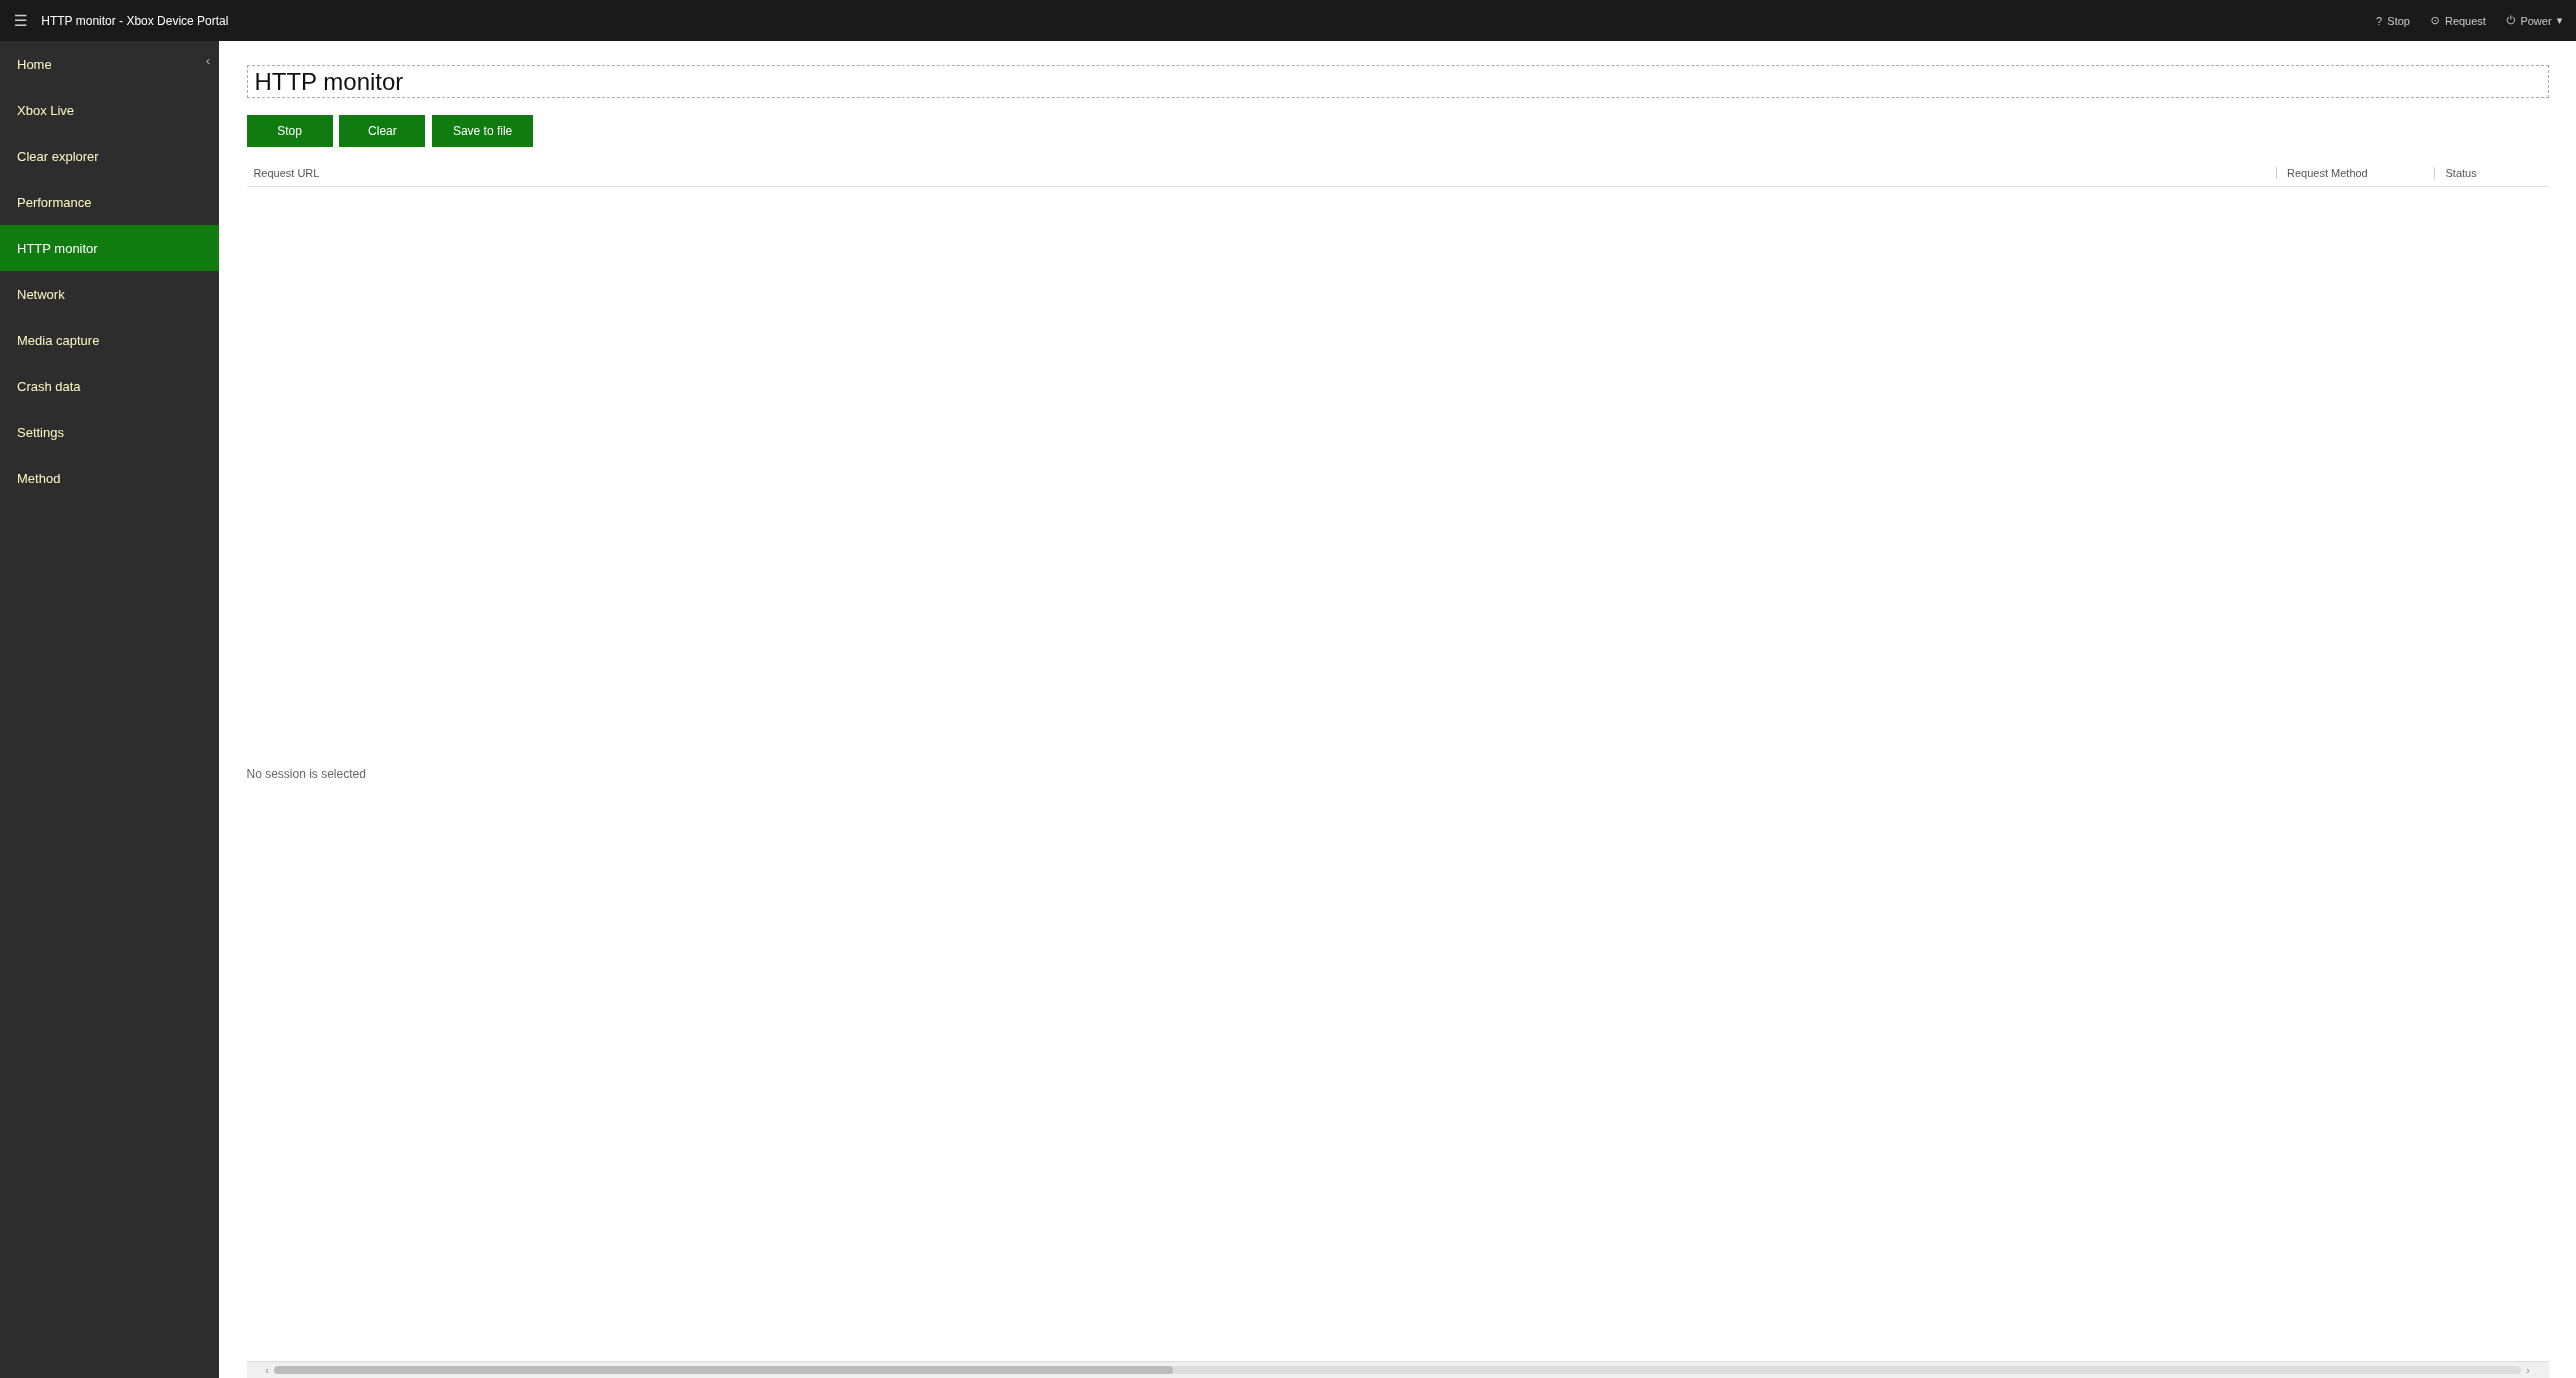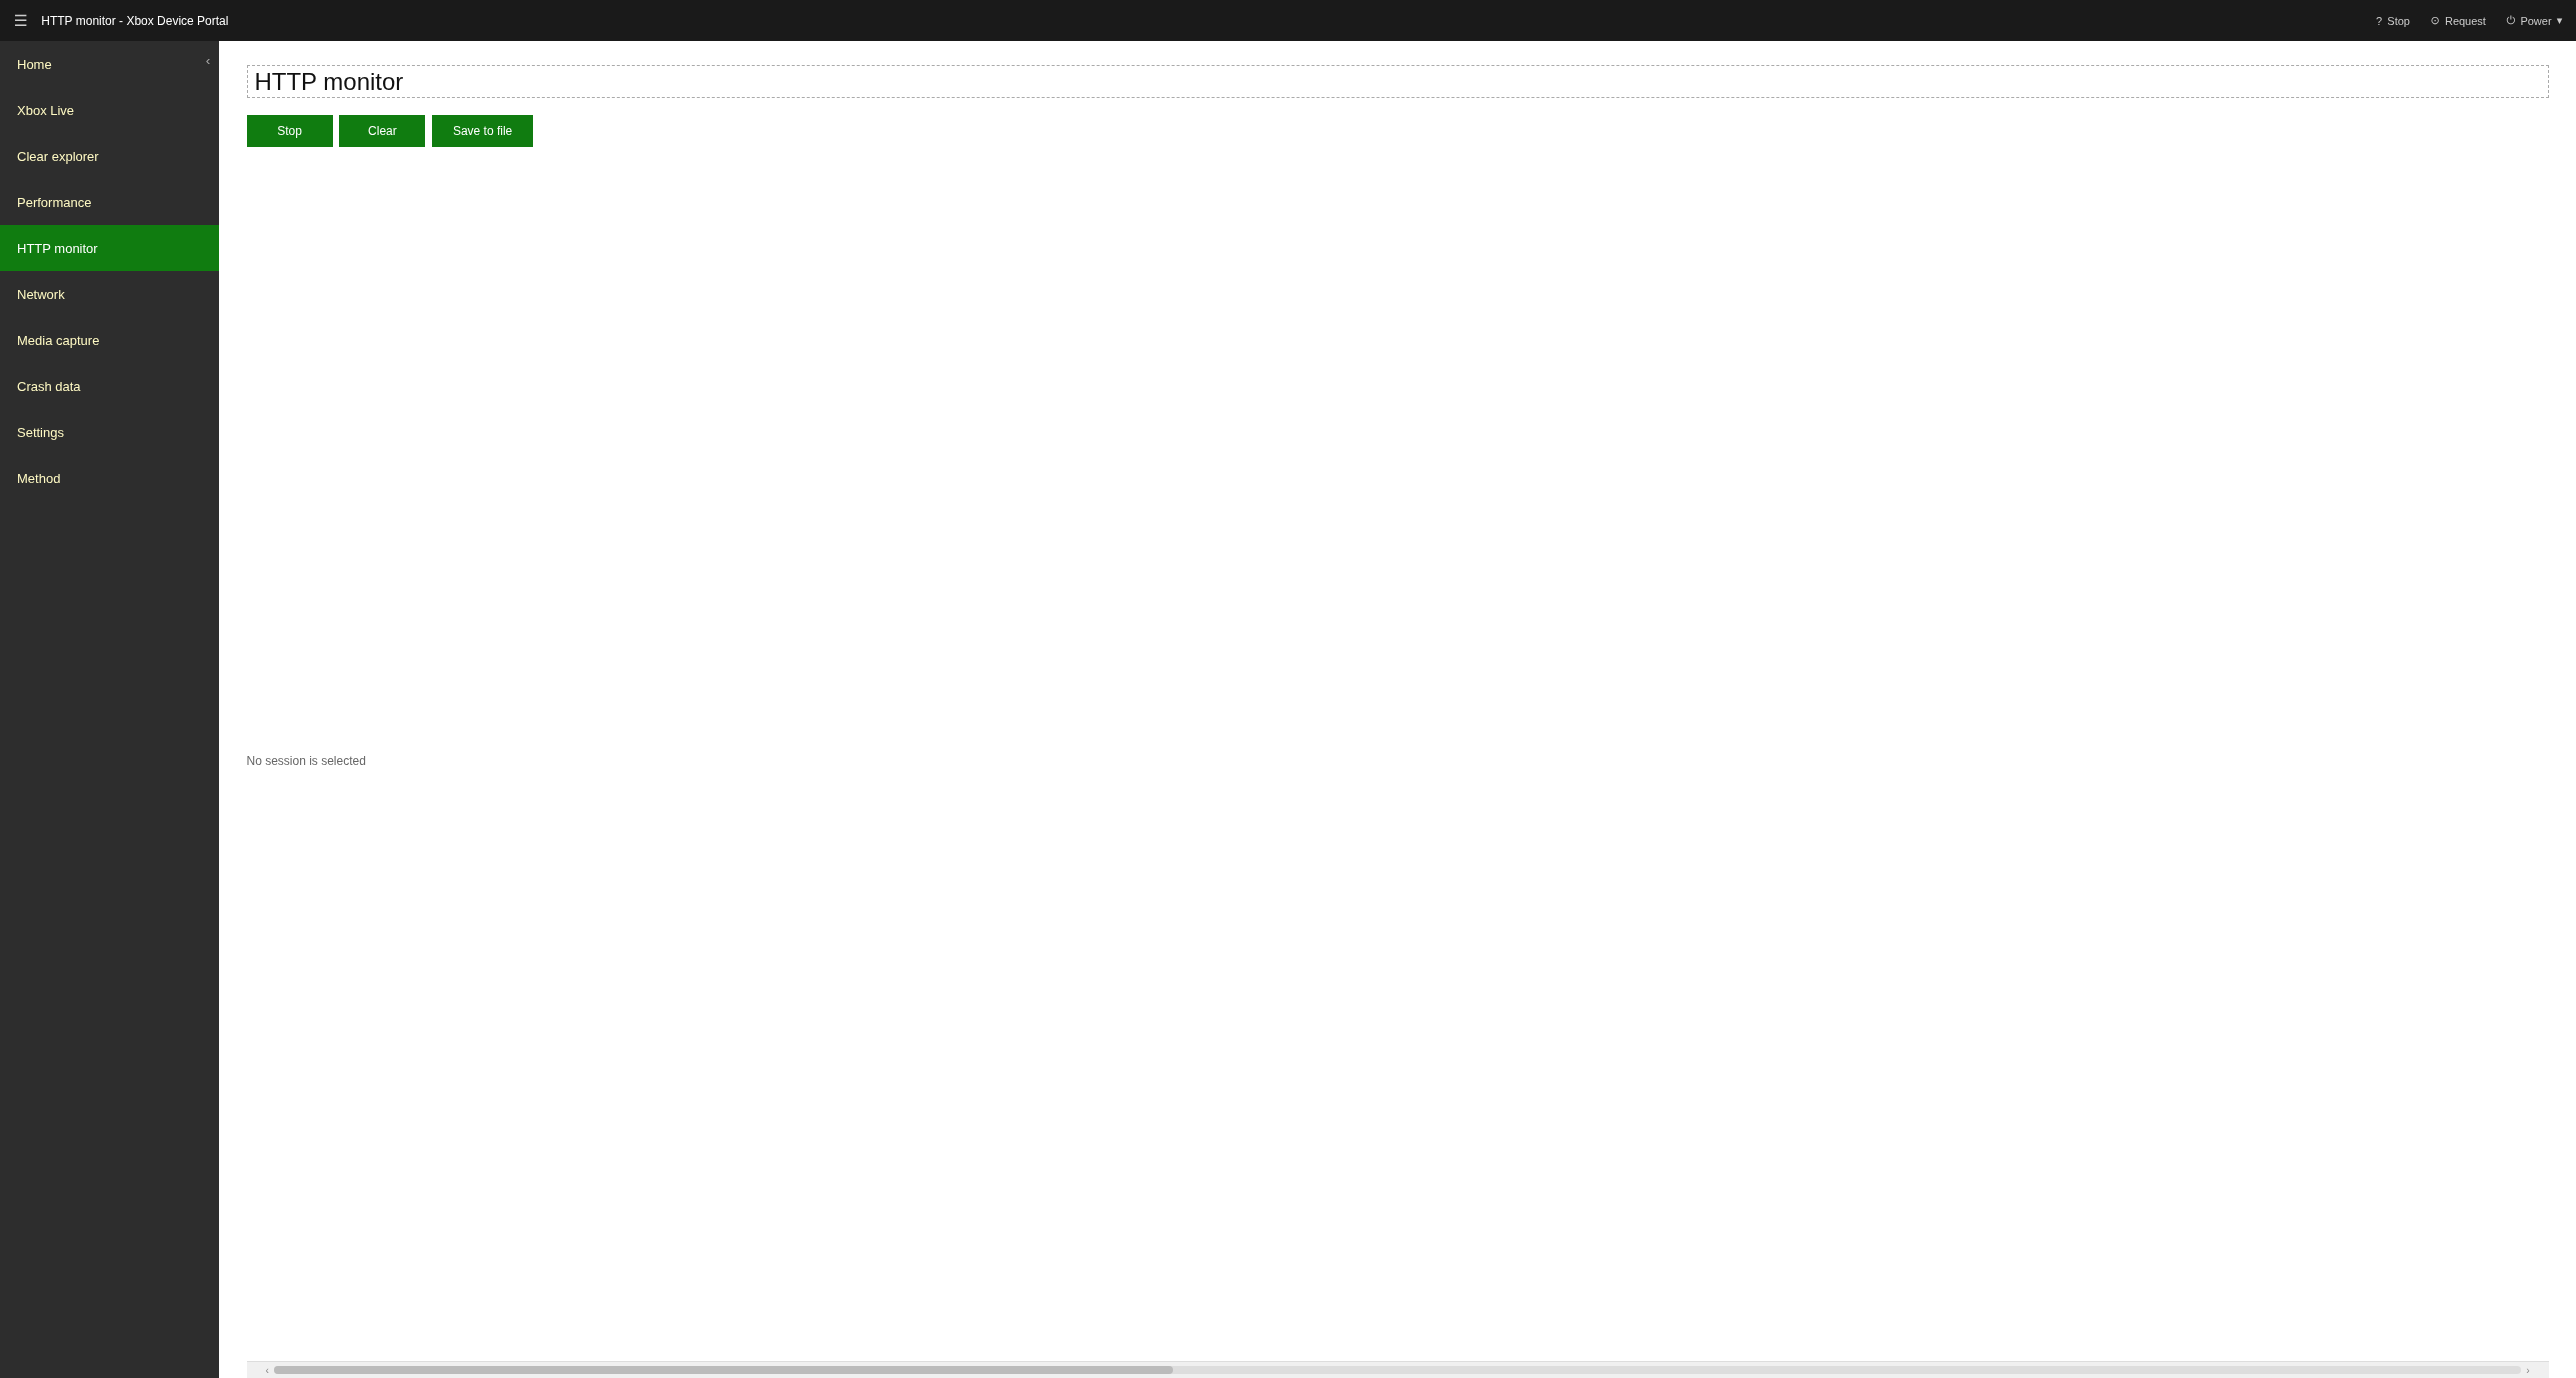--- a/index.html
+++ b/index.html
@@ -232,20 +232,27 @@
 
   <div class="content">
     <div class="page-title">HTTP monitor</div>
 
     <div class="toolbar">
       <button class="btn btn-green">Stop</button>
       <button class="btn btn-green">Clear</button>
       <button class="btn btn-green">Save to file</button>
     </div>
 
+    <div class="table-header">
+      <div class="col-url">Request URL</div>
+      <div class="col-divider"></div>
+      <div class="col-method">Request Method</div>
+      <div class="col-divider2"></div>
+      <div class="col-status">Status</div>
+    </div>
 
     <div class="empty-area">
       <span>No session is selected</span>
     </div>
 
     <div class="scrollbar-area">
       <span class="scroll-arrow">‹</span>
       <div class="scrollbar-track">
         <div class="scrollbar-thumb"></div>
       </div>

